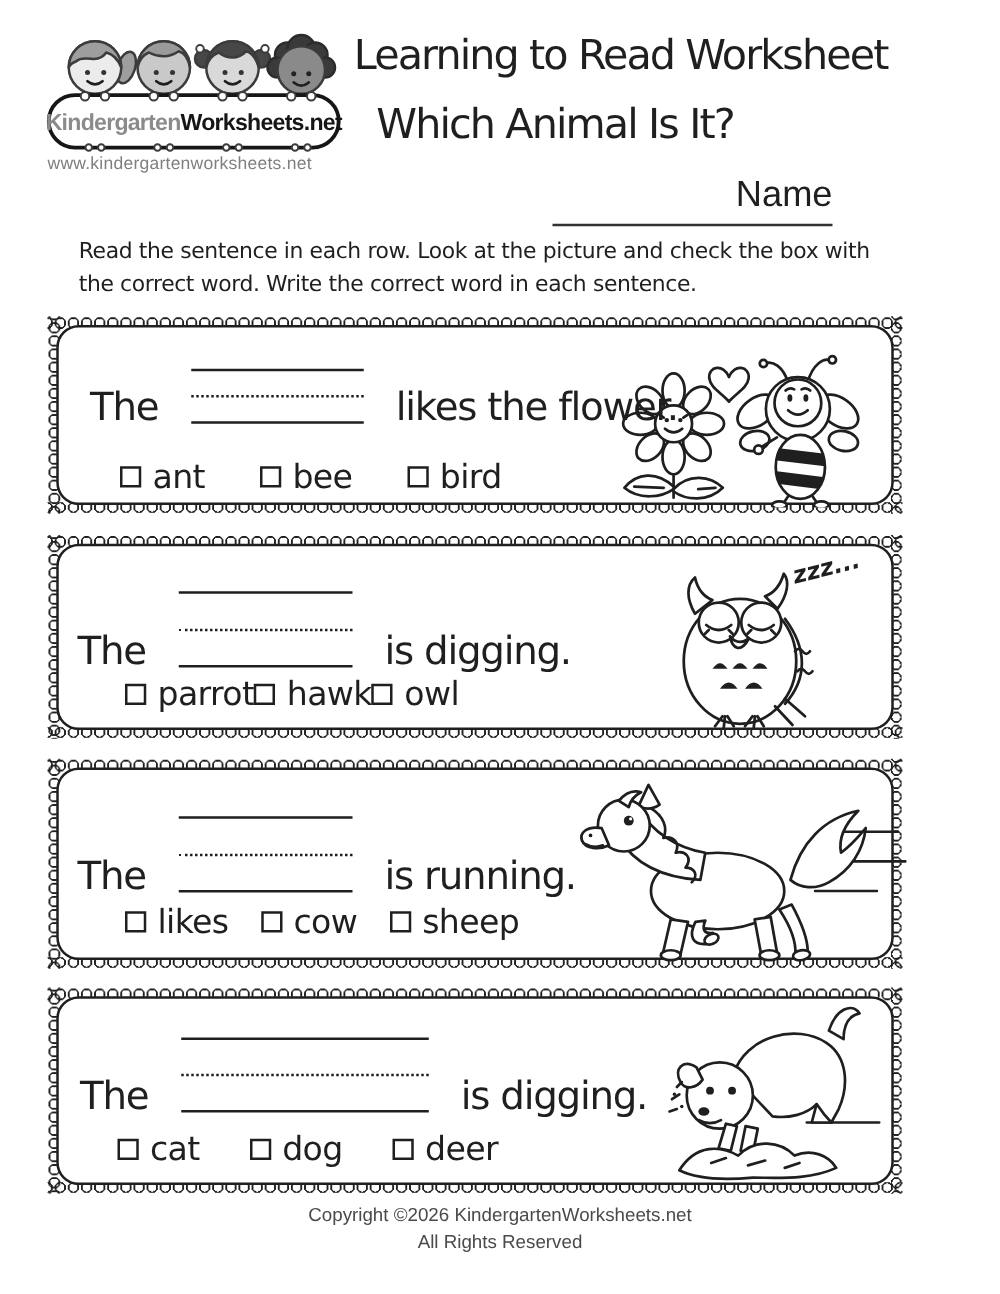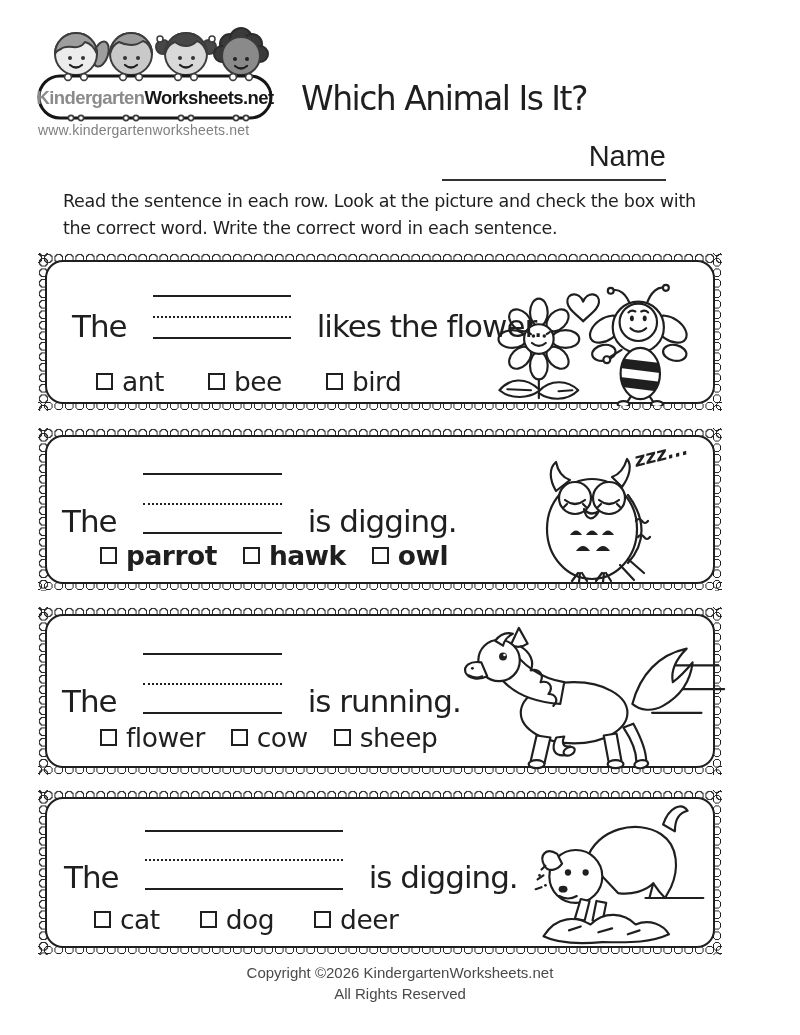--- a/index.html
+++ b/index.html
@@ -77,21 +77,21 @@
   .blank .dotted{position:absolute;left:0;right:0;top:50%;margin-top:-1px;
     border-top:2px dotted var(--ink);}
   .card-1 .blank{width:138px;height:44px;}
   .card-2 .blank{width:139px;height:61px;}
   .card-3 .blank{width:139px;height:61px;}
   .card-4 .blank{width:198px;height:60px;}
 
   .options{position:absolute;display:flex;align-items:flex-start;z-index:2;
     font-size:26.5px;letter-spacing:-.5px;}
   .card-1 .options{left:58px;bottom:14px;gap:44px;}
-  .card-2 .options{left:62px;bottom:20px;gap:26px;font-weight:bold;}
+  .card-2 .options{left:62px;bottom:20px;}
   .card-3 .options{left:62px;bottom:22px;gap:26px;}
   .card-4 .options{left:56px;bottom:20px;gap:40px;}
   .option{display:flex;align-items:center;cursor:pointer;}
   .checkbox{display:inline-block;width:17px;height:17px;border:2.5px solid var(--ink);
     background:#fff;margin-right:9px;flex:0 0 auto;}
 
   .art{position:absolute;z-index:1;}
   .art svg{display:block;width:100%;height:100%;}
   .art-1{right:24px;bottom:5px;width:208px;height:128px;}
   .art-2{right:22px;bottom:6px;width:180px;height:148px;}
@@ -179,20 +179,21 @@
         <circle cx="145" cy="102" r="2.6"></circle>
           <circle cx="155" cy="102" r="2.6"></circle>
         <circle cx="200" cy="102" r="2.6"></circle>
           <circle cx="210" cy="102" r="2.6"></circle>
       </g>
       <text x="119" y="88" text-anchor="middle" class="logo-word"><tspan fill="#8b8b8b">Kindergarten</tspan><tspan fill="#161616">Worksheets.net</tspan></text>
     </svg>
   </div>
   <div class="logo-url">www.kindergartenworksheets.net</div>
 
+  <h1 class="title">Learning to Read Worksheet</h1>
   <h2 class="subtitle">Which Animal Is It?</h2>
 
   <div class="name-row">
     <span>Name</span>
     <span class="name-line"></span>
   </div>
 
   <p class="instructions">Read the sentence in each row. Look at the picture and check the box with the correct word. Write the correct word in each sentence.</p>
 
   <section class="card card-1">
@@ -333,21 +334,21 @@
     <div class="sentence">
       <span>The</span>
       <span class="blank">
           <span class="dotted"></span>
         </span>
       <span>is running.</span>
     </div>
     <div class="options">
       <label class="option">
           <span class="checkbox"></span>
-          <span>flower</span>
+          <span>likes</span>
         </label>
       <label class="option">
           <span class="checkbox"></span>
           <span>cow</span>
         </label>
       <label class="option">
           <span class="checkbox"></span>
           <span>sheep</span>
         </label>
     </div>

